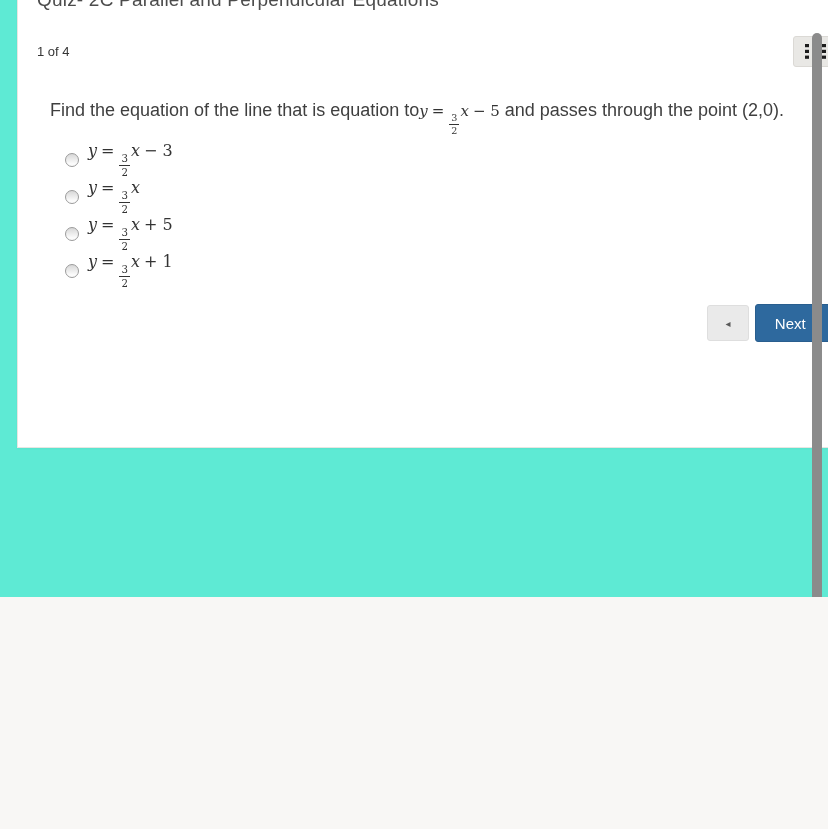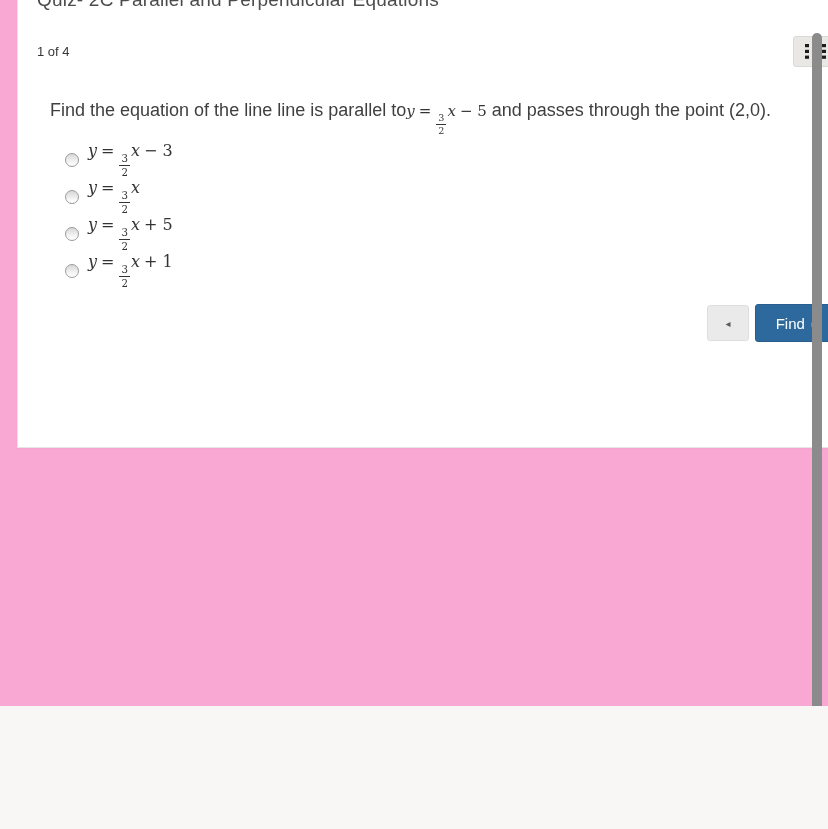--- a/index.html
+++ b/index.html
@@ -1,18 +1,18 @@
 <!DOCTYPE html>
 <html><head>
 <meta charset="utf-8">
 <style>
   * { margin:0; padding:0; box-sizing:border-box; }
   html,body { width:828px; height:829px; overflow:hidden; background:#f8f7f5;
               font-family:"Liberation Sans", sans-serif; }
-  #page { position:relative; width:828px; height:706px; background:#f9a8d4; overflow:hidden; }
+  #page { position:relative; width:828px; height:597px; background:#5eead4; overflow:hidden; }
 
   .panel { position:absolute; left:17px; top:-30px; width:860px; height:478px;
            background:#ffffff; border:1px solid #e8e6e2;
            box-shadow:0 1px 2px rgba(0,0,0,0.04); }
 
   .quiz-title { position:absolute; left:37px; top:-11px; font-size:19px;
                 color:#4c4c4c; white-space:nowrap; letter-spacing:0.2px; }
 
   .pagination { position:absolute; left:37px; top:44px; font-size:13px; color:#363636; }
 
@@ -70,21 +70,21 @@
       <rect x="0" y="1" width="4" height="3.2" fill="#1c1c1c"></rect>
       <rect x="7" y="1" width="14" height="3.2" fill="#1c1c1c"></rect>
       <rect x="0" y="6.8" width="4" height="3.2" fill="#1c1c1c"></rect>
       <rect x="7" y="6.8" width="14" height="3.2" fill="#1c1c1c"></rect>
       <rect x="0" y="12.6" width="4" height="3.2" fill="#1c1c1c"></rect>
       <rect x="7" y="12.6" width="14" height="3.2" fill="#1c1c1c"></rect>
     </svg>
   </div>
 
   <div class="question">
-    <span>Find the equation of the line line is parallel to</span><span class="math q-math"><span class="mi">y</span><span class="rel">=</span><span class="frac">
+    <span>Find the equation of the line that is equation to</span><span class="math q-math"><span class="mi">y</span><span class="rel">=</span><span class="frac">
           <span class="num">3</span>
           <span class="den">2</span>
         </span><span class="mi">x</span><span class="tail">− 5</span></span>
     <span>and passes through the point (2,0).</span>
   </div>
 
   <div class="options">
 
     <div class="option-row">
       <span class="radio"></span>
@@ -118,19 +118,19 @@
           </span><span class="mi">x</span><span class="tail">+ 1</span></span>
     </div>
 
   </div>
 
   <div class="prev-btn">
     <span>◂</span>
   </div>
 
   <div class="next-btn">
-    <span>Find</span>
+    <span>Next</span>
     <span class="arrow">▸</span>
   </div>
 
   <div class="scrollbar-thumb"></div>
 
 </div>
 
 </body></html>

